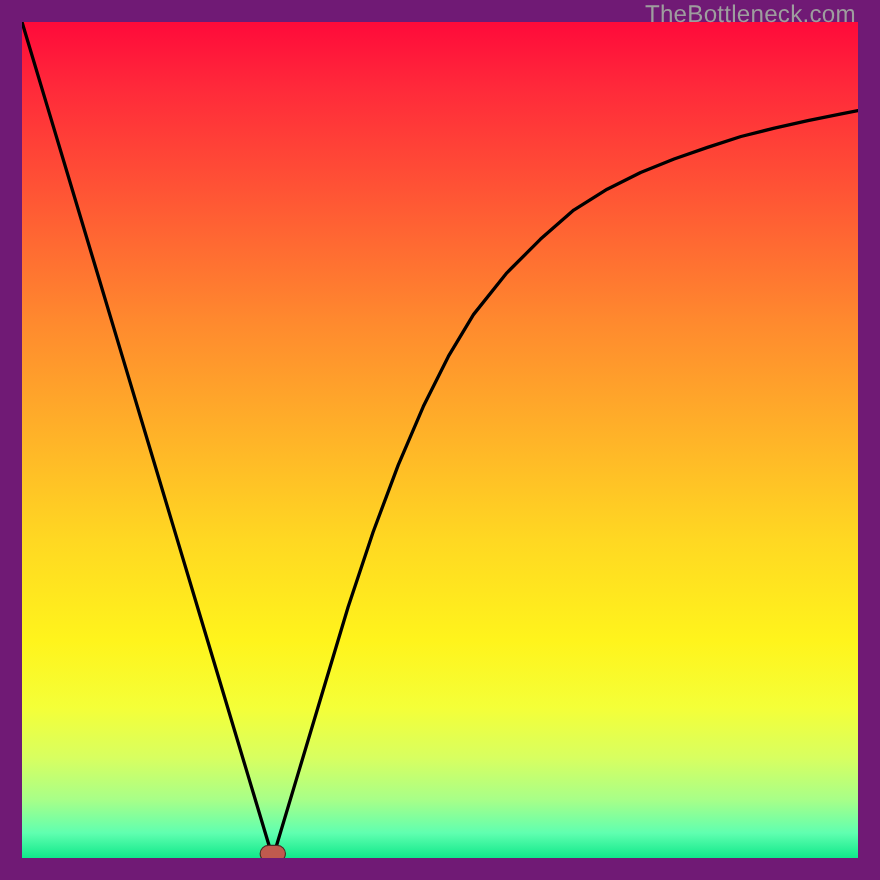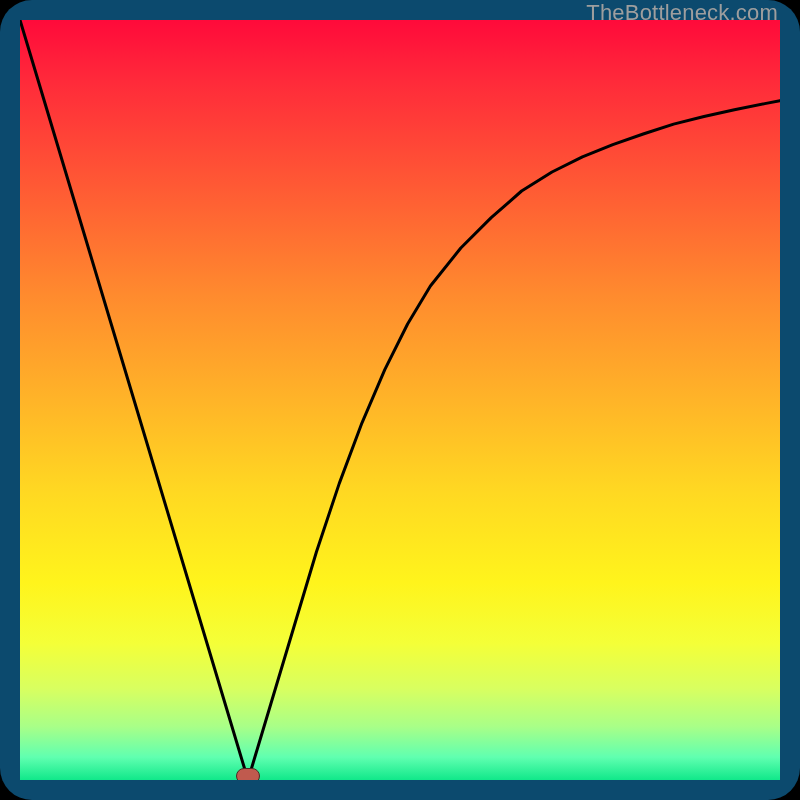--- a/index.html
+++ b/index.html
@@ -10,22 +10,21 @@
     overflow: hidden;
     background: #000;
     font-family: Arial, Helvetica, sans-serif;
   }
   .chart-frame {
     position: absolute;
     top: 0;
     left: 0;
     width: 800px;
     height: 800px;
-    background: #0c4a6e;
-    border-radius: 32px;
+    background: #701a75;
   }
   .plot-area {
     position: absolute;
     top: 20px;
     left: 20px;
     width: 760px;
     height: 760px;
     overflow: hidden;
   }
   .gradient-bg {

